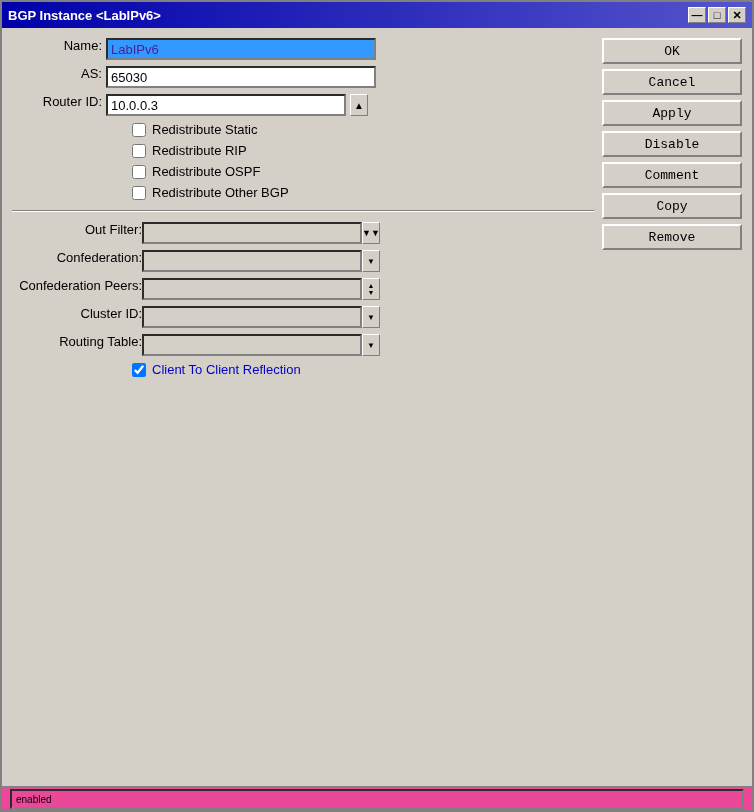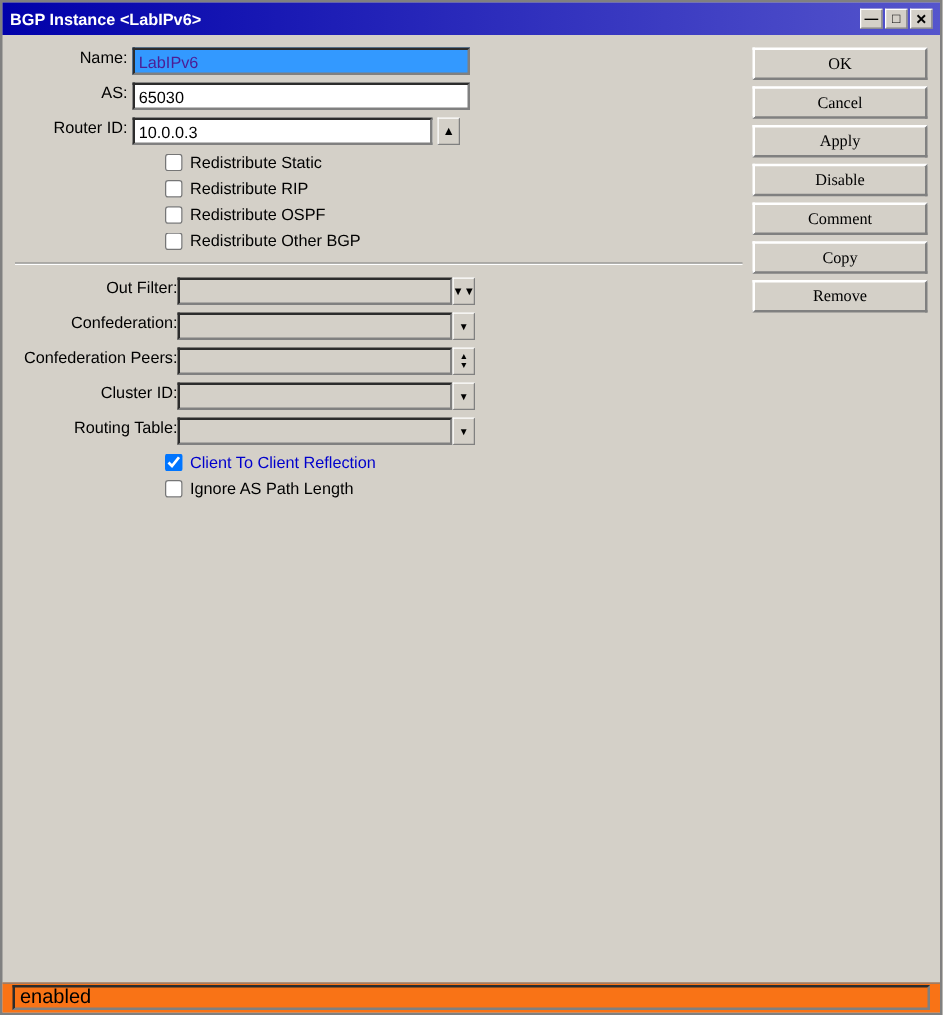--- a/index.html
+++ b/index.html
@@ -159,32 +159,32 @@
     }
     .win-button {
       height: 26px;
       background: #d4d0c8;
       border: 2px solid;
       border-top-color: #ffffff;
       border-left-color: #ffffff;
       border-right-color: #808080;
       border-bottom-color: #808080;
       font-size: 13px;
-      font-family: Liberation Serif, serif;
+      font-family: Liberation Mono, monospace;
       cursor: pointer;
       width: 100%;
     }
     .status-bar {
       height: 24px;
-      background: #f97316;
+      background: #ec4899;
       border-top: 1px solid #808080;
       padding: 2px 8px;
       display: flex;
-      align-items: flex-end;
-      font-size: 16px;
+      align-items: flex-start;
+      font-size: 10px;
     }
     .status-inset {
       border: 2px inset #808080;
       padding: 1px 4px;
       height: 20px;
       display: flex;
       align-items: center;
       width: 100%;
     }
   </style>
@@ -273,24 +273,20 @@
         <span class="combo-label">Routing Table:</span>
         <input class="combo-input" type="text" value="" style="">
         <div class="combo-btn">▼</div>
       </div>
 
       <div class="checkbox-row">
         <input type="checkbox" checked="" style="">
         <span style="color:#0000cc;">Client To Client Reflection</span>
       </div>
 
-      <div class="checkbox-row">
-        <input type="checkbox" style="">
-        <span>Ignore AS Path Length</span>
-      </div>
 
     </div>
 
     <div class="right-panel">
       <button class="win-button">OK</button>
       <button class="win-button">Cancel</button>
       <button class="win-button">Apply</button>
       <button class="win-button">Disable</button>
       <button class="win-button">Comment</button>
       <button class="win-button">Copy</button>

